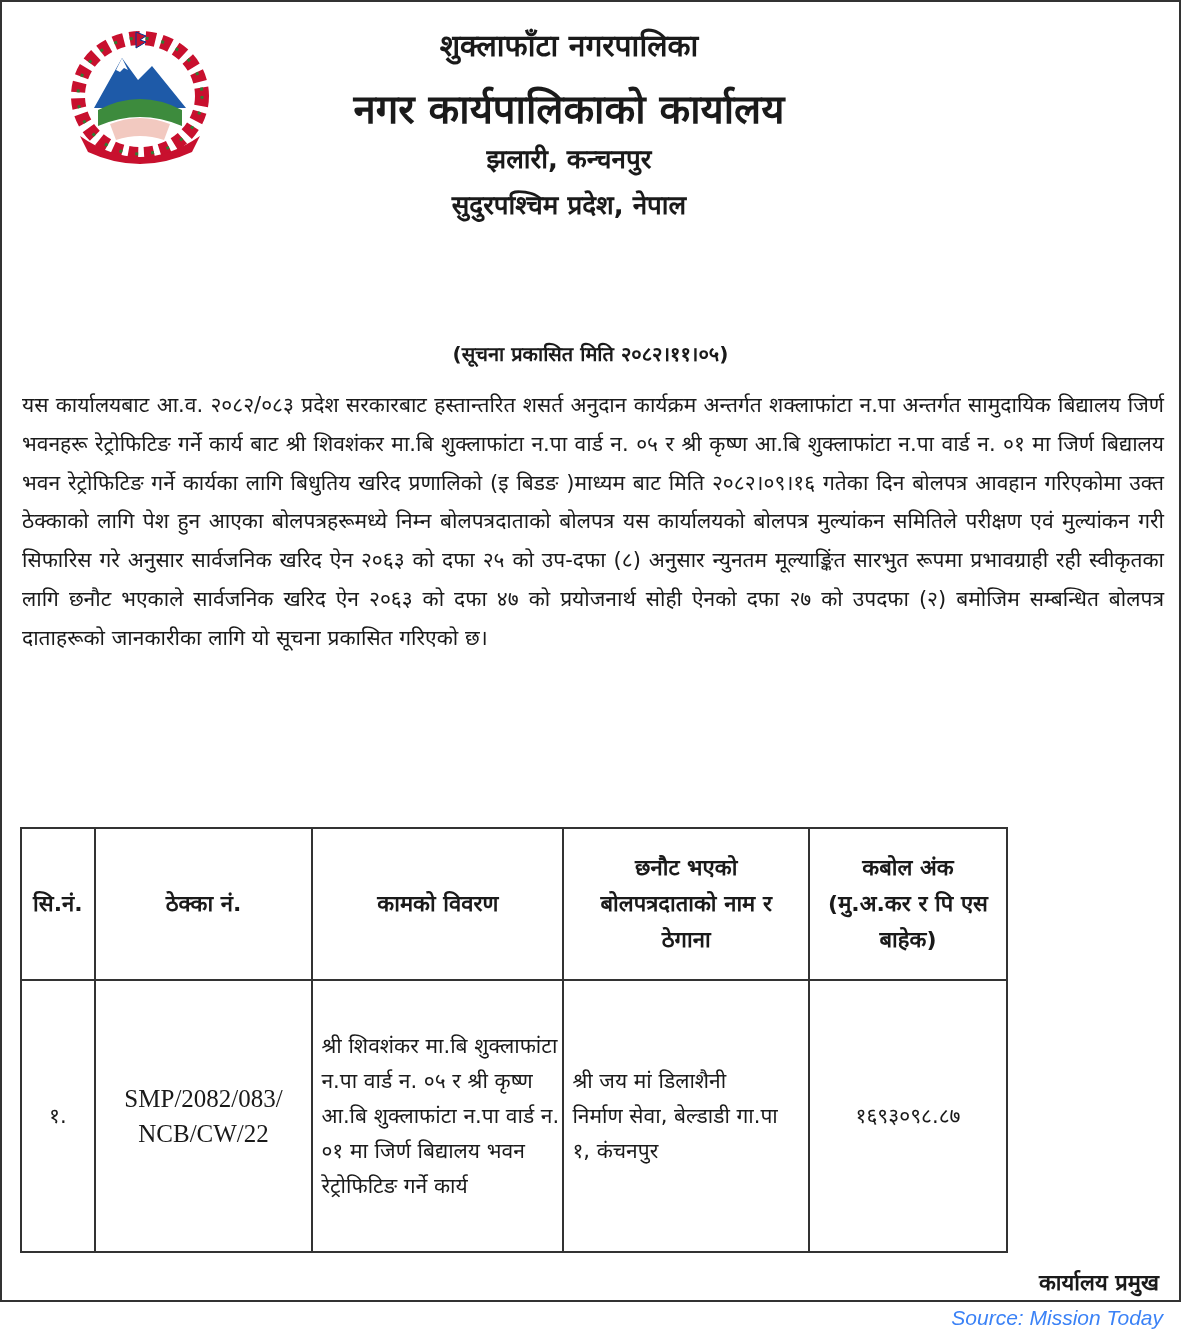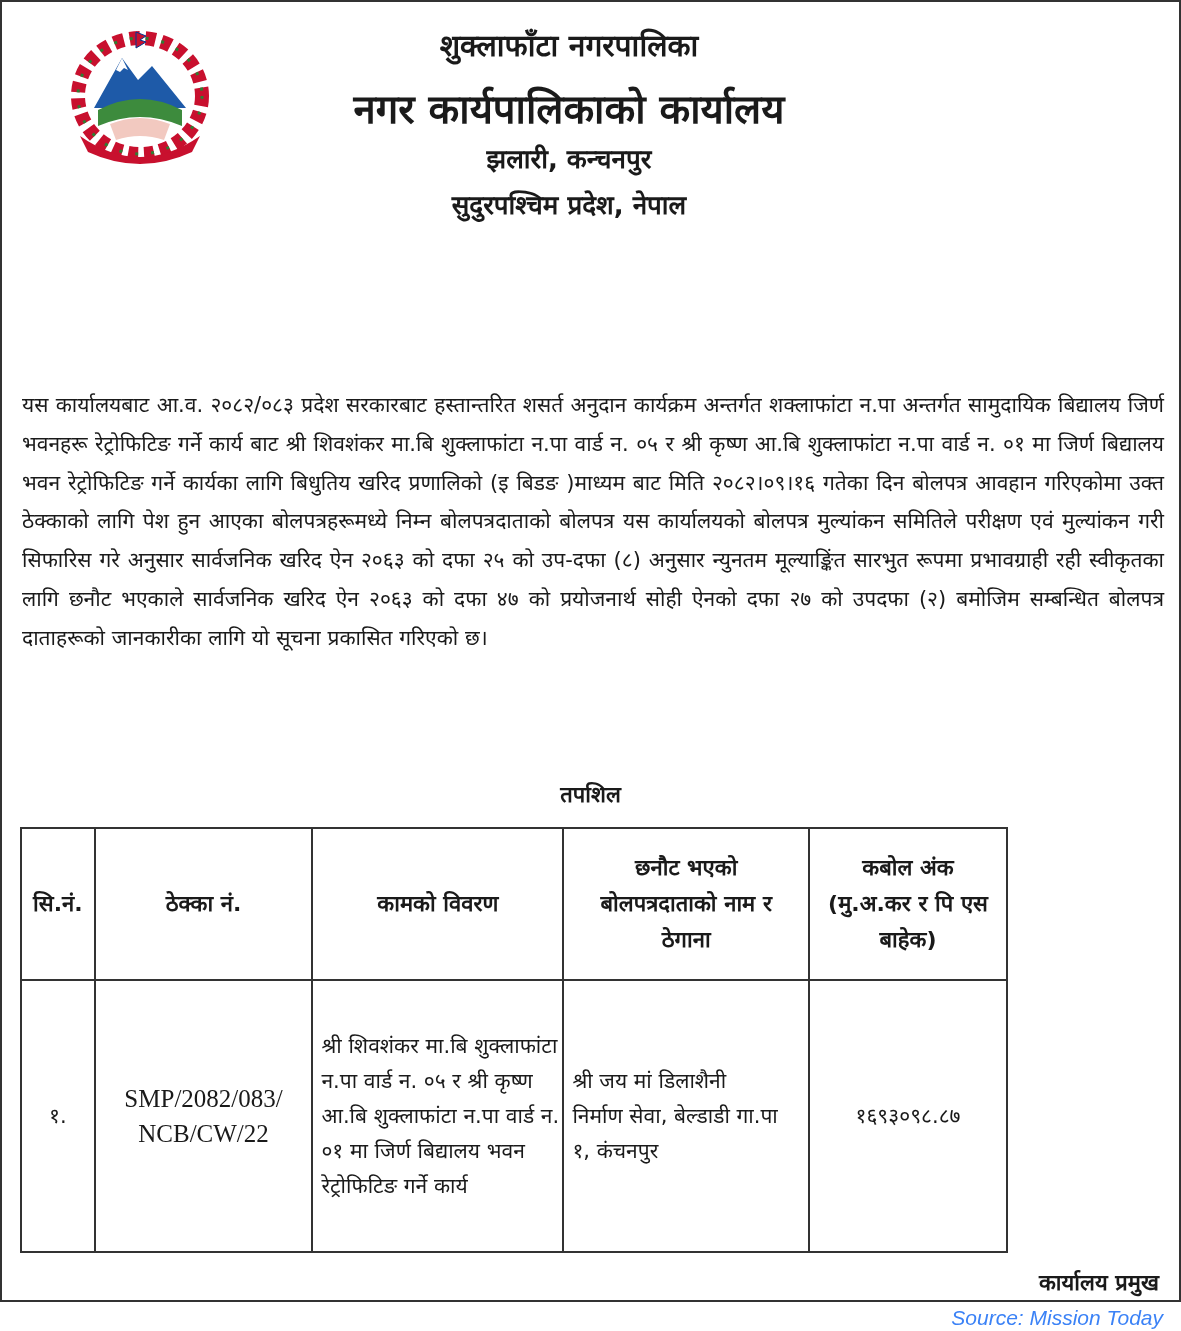--- a/index.html
+++ b/index.html
@@ -59,24 +59,24 @@
         <polygon points="76,4 76,20 86,14 80,12 86,8" fill="#c8102e" stroke="#003893" stroke-width="1"></polygon>
       </svg>
     </div>
     <div class="h-line h1">शुक्लाफाँटा नगरपालिका</div>
     <div class="h-line h3">झलारी, कन्चनपुर</div>
     <div class="h-line h2">नगर कार्यपालिकाको कार्यालय</div>
     <div class="h-line h4">सुदुरपश्चिम प्रदेश, नेपाल</div>
   </div>
 
 
+  <div class="pubdate">(सूचना प्रकासित मिति २०८२।११।०५)</div>
 
   <div class="body-text">यस कार्यालयबाट आ.व. २०८२/०८३ प्रदेश सरकारबाट हस्तान्तरित शसर्त अनुदान कार्यक्रम अन्तर्गत शक्लाफांटा न.पा अन्तर्गत सामुदायिक बिद्यालय जिर्ण भवनहरू रेट्रोफिटिङ गर्ने कार्य बाट श्री शिवशंकर मा.बि शुक्लाफांटा न.पा वार्ड न. ०५ र श्री कृष्ण आ.बि शुक्लाफांटा न.पा वार्ड न. ०१ मा जिर्ण बिद्यालय भवन रेट्रोफिटिङ गर्ने कार्यका लागि बिधुतिय खरिद प्रणालिको (इ बिडङ )माध्यम बाट मिति २०८२।०९।१६ गतेका दिन बोलपत्र आवहान गरिएकोमा उक्त ठेक्काको लागि पेश हुन आएका बोलपत्रहरूमध्ये निम्न बोलपत्रदाताको बोलपत्र यस कार्यालयको बोलपत्र मुल्यांकन समितिले परीक्षण एवं मुल्यांकन गरी सिफारिस गरे अनुसार सार्वजनिक खरिद ऐन २०६३ को दफा २५ को उप-दफा (८) अनुसार न्युनतम मूल्याङ्किंत सारभुत रूपमा प्रभावग्राही रही स्वीकृतका लागि छनौट भएकाले सार्वजनिक खरिद ऐन २०६३ को दफा ४७ को प्रयोजनार्थ सोही ऐनको दफा २७ को उपदफा (२) बमोजिम सम्बन्धित बोलपत्र दाताहरूको जानकारीका लागि यो सूचना प्रकासित गरिएको छ।</div>
 
-  <div class="tapsil">तपशिल</div>
 
   <table class="t">
     <colgroup>
       <col style="width:82px">
         <col style="width:230px">
         <col style="width:316px">
         <col style="width:287px">
         <col style="width:230px">
     </colgroup>
     <thead>

